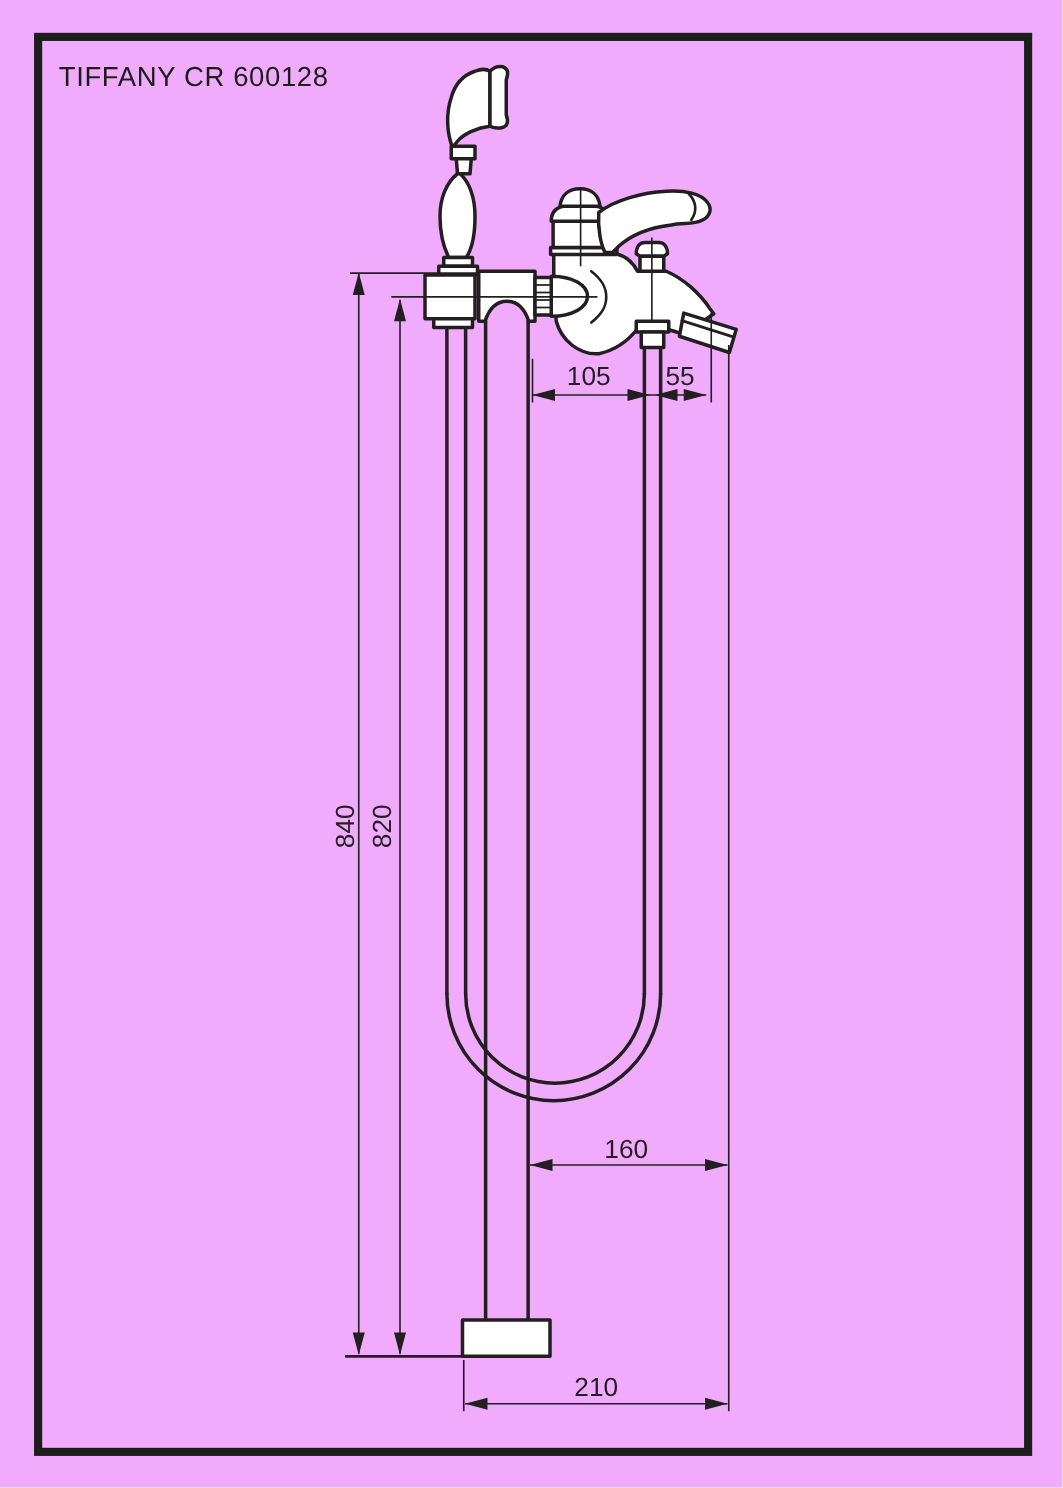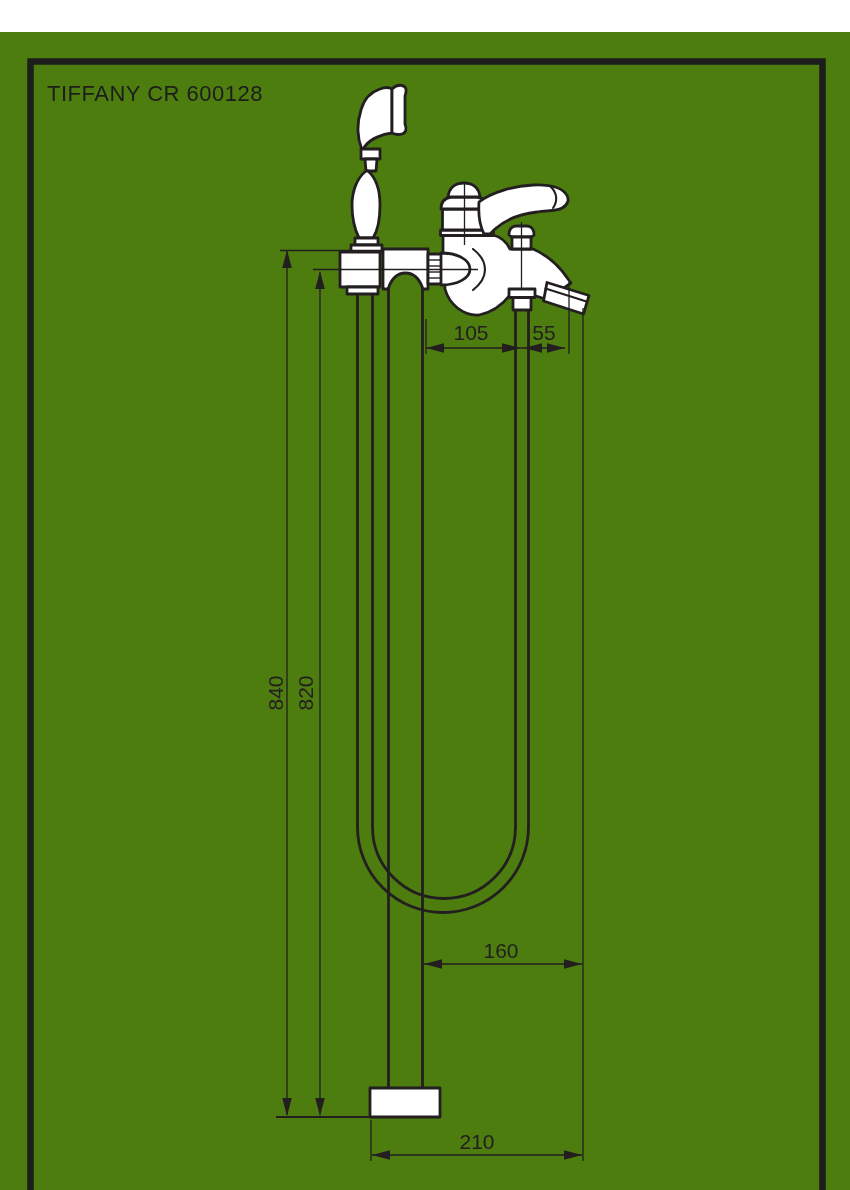--- a/index.html
+++ b/index.html
@@ -1,17 +1,17 @@
 <!DOCTYPE html>
 <html><head>
 <meta charset="utf-8">
 <style>
   html,body{margin:0;padding:0;background:#ffffff;}
   body{width:850px;height:1190px;position:relative;font-family:"Liberation Sans",sans-serif;}
-  .sheet{position:absolute;inset:0;background:#4d7c0f;margin-top:32px;}
+  .sheet{position:absolute;inset:0;background:#f0abfc;}
   svg{display:block;}
   .outline{fill:#ffffff;stroke:#231f20;stroke-width:2.8;stroke-linejoin:round;stroke-linecap:round;}
   .stroke-only{fill:none;stroke:#231f20;stroke-width:2.8;stroke-linecap:round;}
   .detail{fill:none;stroke:#231f20;stroke-width:2.1;stroke-linecap:round;}
   .rib{fill:none;stroke:#231f20;stroke-width:1.4;}
   .thin{fill:none;stroke:#231f20;stroke-width:1.3;}
   .floor{fill:none;stroke:#231f20;stroke-width:2.2;}
   .arrow{fill:#231f20;stroke:none;}
   .dimtext{font-family:"Liberation Sans",sans-serif;font-size:21px;fill:#231f20;}
   .titletext{font-family:"Liberation Sans",sans-serif;font-size:22px;fill:#1d1d1b;letter-spacing:.5px;}

